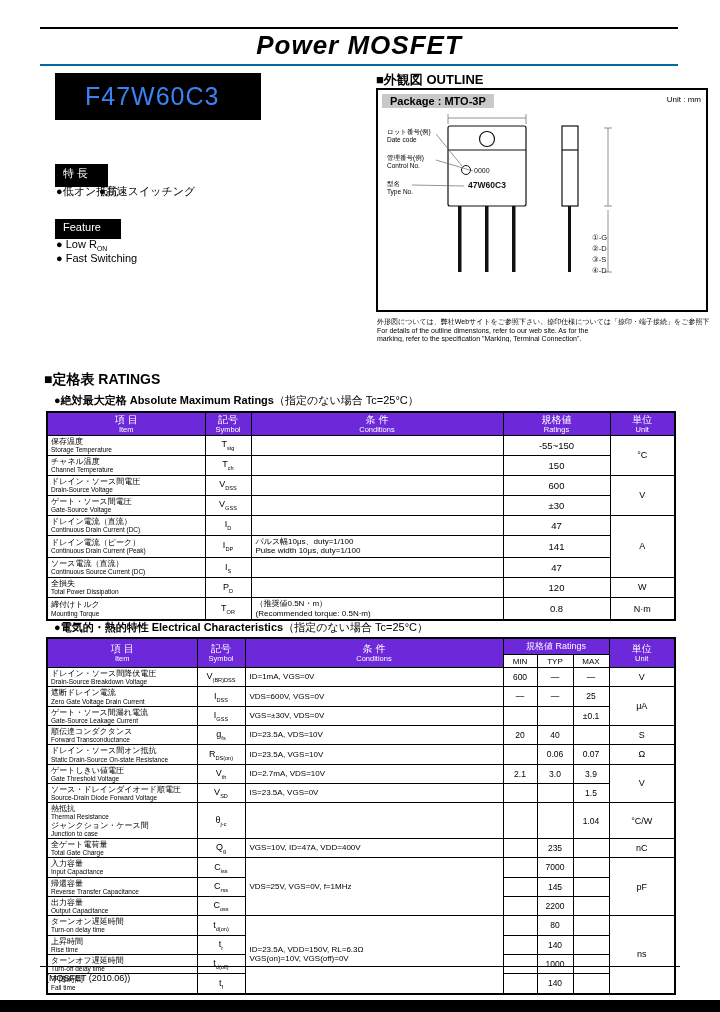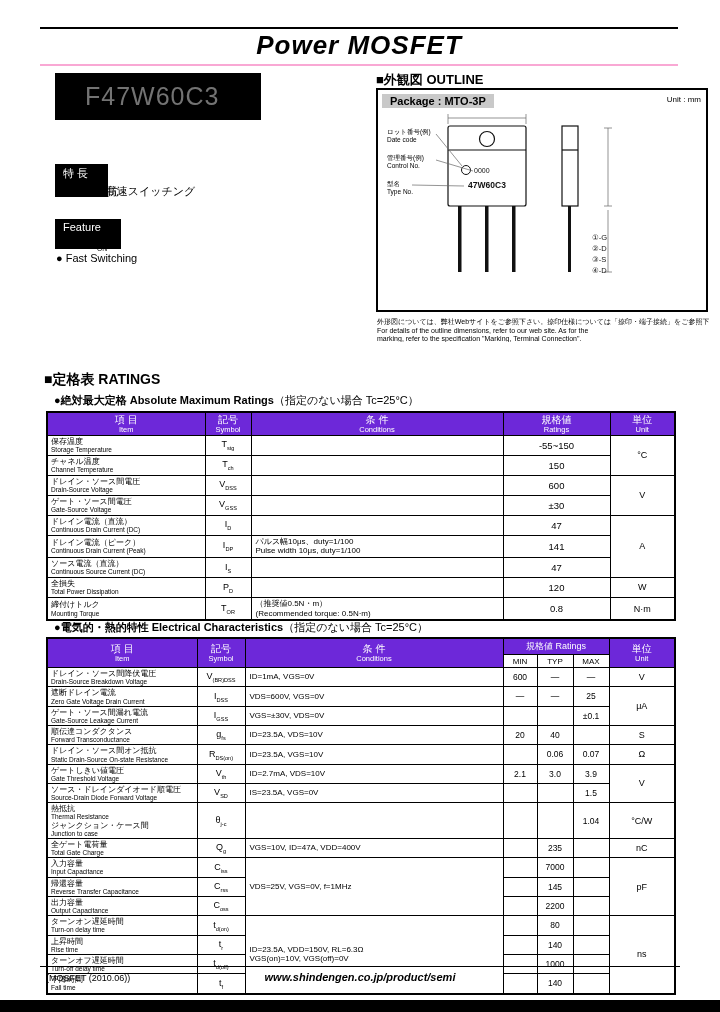--- a/index.html
+++ b/index.html
@@ -1,30 +1,30 @@
 <!DOCTYPE html>
 <html><head>
 <meta charset="utf-8">
 <style>
   * { margin:0; padding:0; box-sizing:border-box; }
   html,body { background:#e8e8e8; }
   body { font-family:"Liberation Sans","DejaVu Sans",sans-serif; color:#000; }
   .page { position:relative; width:720px; height:1012px; background:#fff; margin:0 auto; overflow:hidden; }
 
   
-  .topbar { position:absolute; left:40px; right:42px; top:27px; border-top:2px solid #000; border-bottom:2px solid #f9a8d4; text-align:center; padding:1px 0 3px 0; }
+  .topbar { position:absolute; left:40px; right:42px; top:27px; border-top:2px solid #000; border-bottom:2px solid #0369a1; text-align:center; padding:1px 0 3px 0; }
   .title { font-size:26px; font-weight:bold; font-style:italic; letter-spacing:1px; }
 
   
-  .part-box { position:absolute; left:55px; top:73px; width:206px; height:47px; background:#000; color:#737373; display:flex; align-items:center; padding-left:30px; }
+  .part-box { position:absolute; left:55px; top:73px; width:206px; height:47px; background:#000; color:#3b82f6; display:flex; align-items:center; padding-left:30px; }
   .part-no { font-size:25px; letter-spacing:1px; }
   .volt-line { position:absolute; left:55px; top:124px; width:206px; text-align:center; font-size:23px; font-weight:bold; border-bottom:2px solid #000; padding-bottom:4px; }
 
   
-  .badge { position:absolute; left:55px; background:#000; color:#fff; font-size:11px; padding:2px 20px 16px 8px; }
+  .badge { position:absolute; left:55px; background:#000; color:#fff; font-size:11px; padding:2px 20px 6px 8px; }
   .badge-jp { top:164px; }
   .badge-en { top:219px; }
   .feat { position:absolute; left:56px; font-size:11px; }
   .feat-jp1 { top:184px; } .feat-jp2 { top:184px;margin-left:43px; }
   .feat-en1 { top:238px; } .feat-en2 { top:252px; }
   sub { font-size:0.62em; }
 
   
   .outline-heading { position:absolute; left:376px; top:71px; font-size:13px; font-weight:bold; }
   .outline-box { position:absolute; left:376px; top:88px; width:332px; height:224px; border:2px solid #000; background:#fff; }
@@ -510,16 +510,15 @@
         <td class="s"><span>t</span><sub>f</sub></td>
         <td class="n"></td>
         <td class="n">140</td>
         <td class="n"></td>
       </tr>
     </tbody>
   </table>
 
   <div class="footer-rule"></div>
   <div class="footer-left">(MOSFET (2010.06))</div>
-  <div class="footer-url">www.shindengen.co.jp/product/semi</div>
   <div class="bottom-bar"></div>
 
 </div>
 
 </body></html>

